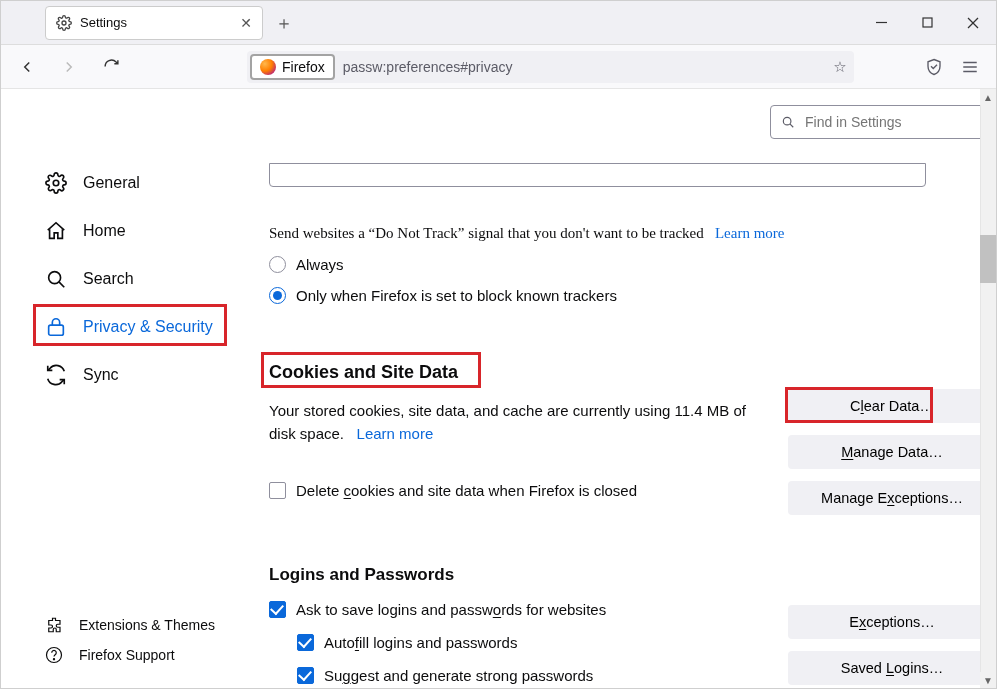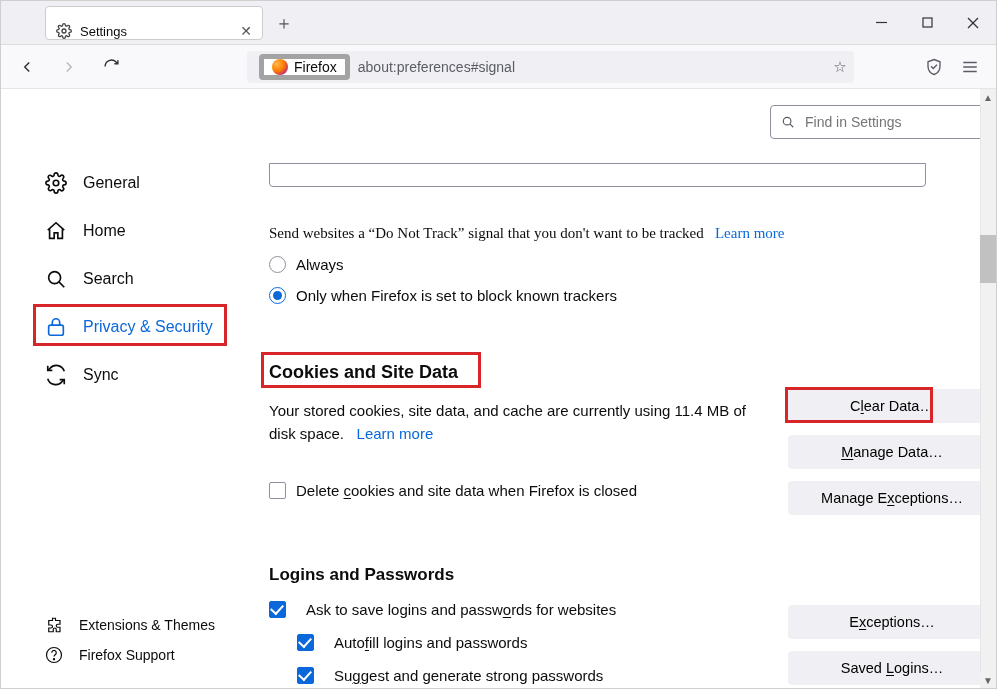--- a/index.html
+++ b/index.html
@@ -18,21 +18,21 @@
   
   .titlebar {
     display: flex;
     align-items: center;
     height: 44px;
     background: #f0f0f4;
     border-bottom: 1px solid #ddd;
   }
   .tab {
     display: flex;
-    align-items: flex-end;
+    align-items: center;
     background: #fff;
     border: 1px solid #ccc;
     border-radius: 4px;
     height: 34px;
     margin-left: 44px;
     width: 218px;
     padding: 0 10px;
     gap: 8px;
   }
   .tab .tab-label { flex: 1; font-size: 13px; }
@@ -70,28 +70,28 @@
     height:32px;
     background:#f0f0f4;
     border-radius:4px;
     display:flex;
     align-items:center;
     margin-left:110px;
     margin-right:60px;
   }
   .url-identity {
     background:#fff;
-    border:5px solid #a3a3a3;
+    border:2px solid #a3a3a3;
     border-radius:4px;
     height:26px;
     display:flex;
     align-items:center;
     gap:6px;
     padding:0 8px;
-    margin-left:12px;
+    margin-left:3px;
   }
   .url-identity .fx-logo {
     width:16px;height:16px;
     background: radial-gradient(circle at 30% 30%, #ffb84d, #ff7f00 45%, #9f00a7 95%);
     border-radius:50%;
   }
   .url-text { padding-left:8px; color:#5b5b66; font-size:14px; flex:1; }
   .url-star { width:28px; color:#5b5b66; text-align:center; cursor:pointer; font-size:15px; }
   .toolbar-right { display:flex; gap:16px; align-items:center; margin-right:6px; }
   .tool-icon { width:20px; height:20px; display:flex; align-items:center; justify-content:center; color:#5b5b66; cursor:pointer; }
@@ -226,21 +226,21 @@
     width:208px; height:34px;
     background:#f0f0f4;
     border:0;
     border-radius:4px;
     font-size:14.5px;
     color:#000000;
     cursor:pointer;
   }
   .login-group { margin-top:66px; }
   .login-heading { font-size:17px; font-weight:700; }
-  .login-row { display:flex; align-items:flex-start; gap:20px; font-size:15px; margin-top:16px; }
+  .login-row { display:flex; align-items:flex-start; gap:10px; font-size:15px; margin-top:16px; }
   .login-row.indent { margin-left:28px; }
   .u { text-decoration: underline; text-decoration-thickness:1px; text-underline-offset:2px; }
   svg { display:block; }
 </style>
 </head>
 <body>
 
 <div class="titlebar">
   <div class="tab">
     <span>
@@ -287,21 +287,21 @@
   <div class="nav-btn">
     <svg width="17" height="17" viewBox="0 0 24 24" fill="none" stroke="#333" stroke-width="2">
         <path d="M3 12a9 9 0 0 1 15.5-6.3L21 8M21 3v5h-5"></path>
       </svg>
   </div>
   <div class="urlbar">
     <div class="url-identity">
       <span class="fx-logo"></span>
       <span>Firefox</span>
     </div>
-    <span class="url-text">about:preferences#signal</span>
+    <span class="url-text">passw:preferences#privacy</span>
     <span class="url-star">☆</span>
   </div>
   <div class="toolbar-right">
     <span class="tool-icon">
       <svg width="18" height="18" viewBox="0 0 24 24" fill="none" stroke="#5b5b66" stroke-width="1.8">
           <path d="M12 2l8 3v6c0 5-3.4 9.4-8 11-4.6-1.6-8-6-8-11V5l8-3z"></path>
           <path d="M8 11l3 3 5-5"></path>
         </svg>
     </span>
     <span class="tool-icon">

